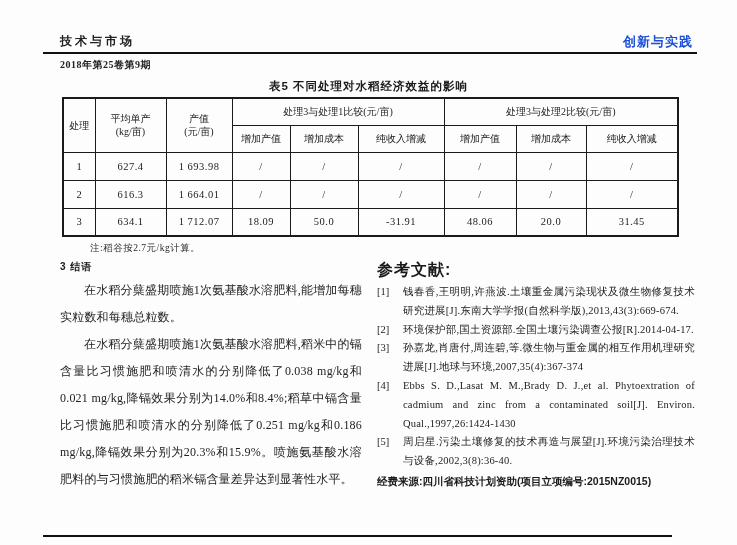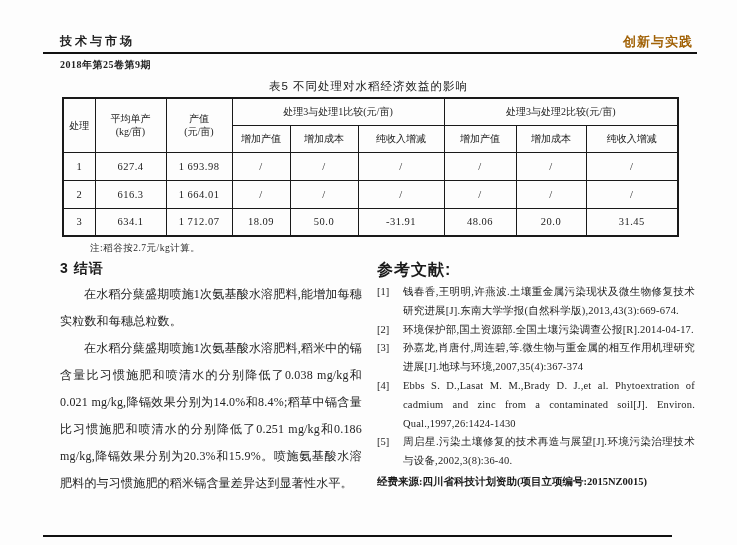--- a/index.html
+++ b/index.html
@@ -15,37 +15,37 @@
 
   
   .journal-name {
     position: absolute; left: 60px; top: 33px;
     font-family: "Liberation Sans", "DejaVu Sans", sans-serif;
     font-weight: bold; font-size: 12px; letter-spacing: 3px; color: #222;
   }
   .section-right {
     position: absolute; right: 44px; top: 33px;
     font-family: "Liberation Sans", "DejaVu Sans", sans-serif;
-    font-weight: bold; font-size: 13px; letter-spacing: 1px; color: #a16207;
+    font-weight: bold; font-size: 13px; letter-spacing: 1px; color: #1d4ed8;
   }
   .header-rule {
     position: absolute; left: 43px; top: 52px;
     width: 654px; height: 2px; background: #111;
   }
   .issue-info {
     position: absolute; left: 60px; top: 58px;
     font-size: 10px; color: #222; letter-spacing: 0.5px; font-weight: bold;
   }
 
   
   .table-title {
     position: absolute; left: 0; top: 79px; width: 737px;
     text-align: center;
     font-family: "Liberation Sans", "DejaVu Sans", sans-serif;
-    font-weight: normal; font-size: 11.5px; color: #1a1a1a; letter-spacing: 1px;
+    font-weight: bold; font-size: 11.5px; color: #1a1a1a; letter-spacing: 1px;
   }
   table.econ {
     position: absolute; left: 62px; top: 97px;
     width: 615px; border-collapse: collapse;
     border: 2px solid #1a1a1a;
     table-layout: fixed;
   }
   table.econ td, table.econ th {
     border: 1px solid #1a1a1a;
     text-align: center; vertical-align: middle;
@@ -68,40 +68,40 @@
   .col-left {
     position: absolute; left: 60px; top: 260px;
     width: 302px; height: 262px; overflow: hidden;
   }
   .col-right {
     position: absolute; left: 377px; top: 260px;
     width: 318px; height: 262px; overflow: hidden;
   }
   .sec-heading {
     font-family: "Liberation Sans", "DejaVu Sans", sans-serif;
-    font-weight: bold; font-size: 14px; color: #1a1a1a;
+    font-weight: bold; font-size: 10px; color: #1a1a1a;
     margin-bottom: 3px; letter-spacing: 1px;
   }
   .body-par {
     font-size: 12px; line-height: 27px; color: #222;
     text-indent: 2em; text-align: justify; letter-spacing: 0.2px;
   }
   .refs-heading {
     font-family: "Liberation Sans", "DejaVu Sans", sans-serif;
     font-weight: bold; font-size: 16px; color: #1a1a1a;
     margin-bottom: 2px; letter-spacing: 1px;
   }
   .ref-item {
     display: flex; font-size: 10.5px; line-height: 18.8px; color: #222;
     text-align: justify;
   }
   .ref-label { flex: 0 0 26px; }
   .ref-text  { flex: 1; letter-spacing: 0.2px; }
   .funding-line {
-    font-family: Liberation Serif, serif;
+    font-family: Liberation Sans, sans-serif;
     font-weight: bold; font-size: 10.5px; line-height: 19px; color: #1a1a1a;
     margin-top: 1px;
   }
 
   
   .footer-rule {
     position: absolute; left: 43px; top: 535px;
     width: 629px; height: 2px; background: #111;
   }
 </style>

